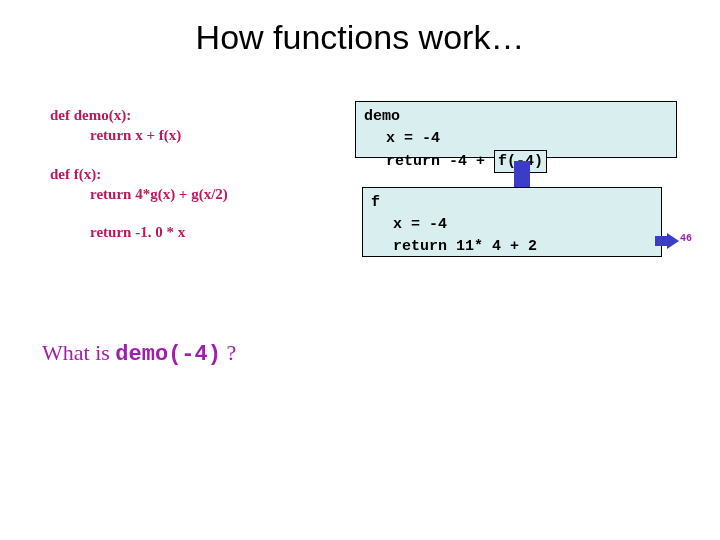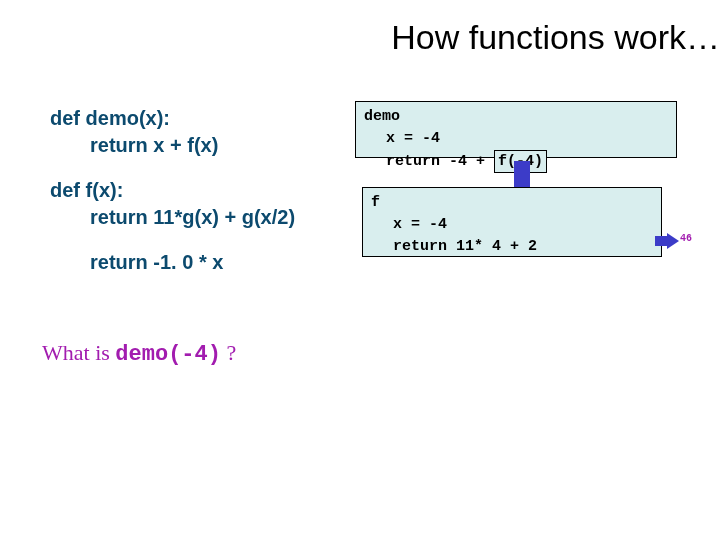--- a/index.html
+++ b/index.html
@@ -5,40 +5,40 @@
   * { box-sizing: border-box; margin: 0; padding: 0; }
   body {
     width: 720px;
     height: 540px;
     background: #fff;
     font-family: Georgia, 'Times New Roman', serif;
     position: relative;
     overflow: hidden;
   }
   .title {
-    text-align: right;
+    text-align: center;
     font-size: 34px;
     font-weight: normal;
     color: #000;
     margin-top: 18px;
     font-family: Arial, Helvetica, sans-serif;
   }
   .content {
     position: relative;
     margin-top: 48px;
     padding: 0 40px;
   }
   .code-left {
     position: absolute;
     left: 50px;
     top: 0;
-    font-family: Liberation Sans, sans-serif;
+    font-family: Liberation Serif, serif;
     font-weight: bold;
-    font-size: 20px;
-    color: #0c4a6e;
+    font-size: 15px;
+    color: #be185d;
     line-height: 1.35;
   }
   .code-block { margin-bottom: 18px; }
   .indent { padding-left: 40px; }
   .trace-box {
     position: absolute;
     background: #d9eeee;
     border: 1px solid #000;
     font-family: 'Courier New', monospace;
     font-weight: bold;
@@ -137,21 +137,21 @@
 
 <div class="content">
 
   <div class="code-left">
     <div class="code-block">
       <div>def demo(x):</div>
       <div class="indent">return x + f(x)</div>
     </div>
     <div class="code-block">
       <div>def f(x):</div>
-      <div class="indent">return 11*g(x) + g(x/2)</div>
+      <div class="indent">return 4*g(x) + g(x/2)</div>
     </div>
     <div class="code-block">
       <div class="indent">return -1. 0 * x</div>
     </div>
   </div>
 
   <div class="trace-box trace-demo">
     <div>demo</div>
     <div class="t-indent">x = -4</div>
     <div class="t-indent">

